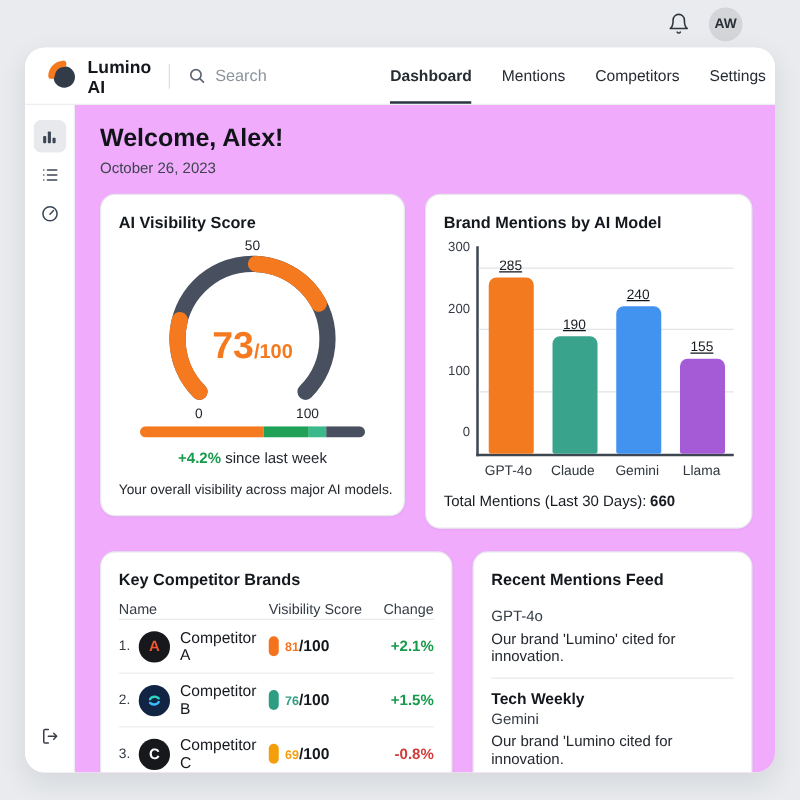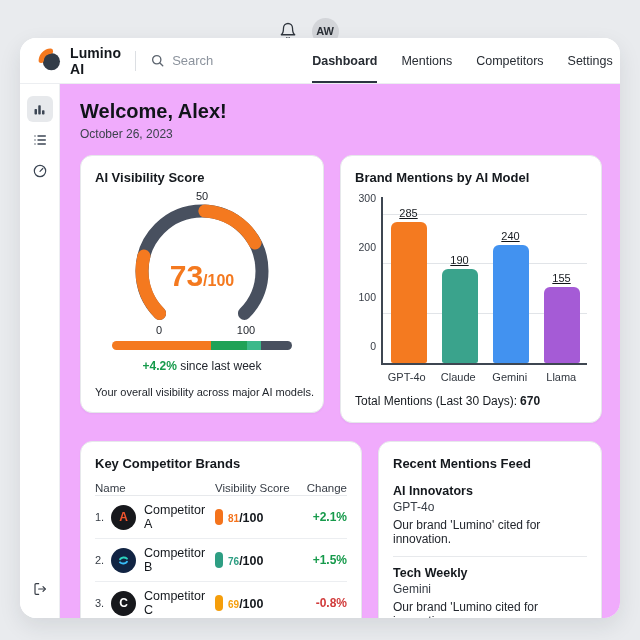--- a/index.html
+++ b/index.html
@@ -4,22 +4,22 @@
 <style>
   * { margin:0; padding:0; box-sizing:border-box; }
   html,body { width:640px; height:640px; overflow:hidden; }
   body {
     background:#e9ebee;
     font-family:"Liberation Sans","DejaVu Sans",sans-serif;
     color:#111418;
     position:relative;
   }
   
-  .topstrip { position:absolute; top:12px; left:0; right:0; height:38px;
-    display:flex; align-items:center; justify-content:center; gap:14px; padding-right:24px; }
+  .topstrip { position:absolute; top:0; left:0; right:0; height:38px;
+    display:flex; align-items:center; justify-content:flex-end; gap:14px; padding-right:46px; }
   .bell { width:20px; height:20px; display:flex; align-items:center; justify-content:center; cursor:pointer; }
   .avatar-chip { width:27px; height:27px; border-radius:50%; background:#d3d5d9;
     display:flex; align-items:center; justify-content:center;
     font-size:11px; font-weight:700; color:#2a2f36; cursor:pointer; }
   
   .app { position:absolute; left:20px; top:38px; width:600px; height:580px;
     background:#ffffff; border-radius:16px; overflow:hidden;
     box-shadow:0 8px 22px rgba(30,35,45,.10); display:flex; flex-direction:column; }
   
   .hdr { height:46px; flex:0 0 46px; display:flex; align-items:stretch; padding:0 20px 0 18px;
@@ -244,21 +244,21 @@
                 </div>
               </div>
           </div>
           <div class="cat-row" id="catrow">
               <span class="cat">GPT-4o</span>
               <span class="cat">Claude</span>
               <span class="cat">Gemini</span>
               <span class="cat">Llama</span>
             </div>
           <div class="total-line">
-            <span>Total Mentions (Last 30 Days):</span><b>670</b>
+            <span>Total Mentions (Last 30 Days):</span><b>660</b>
           </div>
         </div>
       </div>
 
       <div class="cards-row" style="margin-top:18px;">
 
         <div class="card card-comp" style="min-height:230px;">
           <div class="card-title">Key Competitor Brands</div>
           <div class="tbl-head">
             <span class="c-name">Name</span>
@@ -307,21 +307,20 @@
             </span>
             <span class="change" style="color: rgb(209, 59, 59);">-0.8%</span>
           </div>
 
         </div>
 
         <div class="card card-feed" style="min-height:230px;">
           <div class="card-title">Recent Mentions Feed</div>
           <div class="feed-list">
             <div class="feed-item">
-              <div class="feed-src">AI Innovators</div>
               <div class="feed-model">GPT-4o</div>
               <div class="feed-text">Our brand 'Lumino' cited for innovation.</div>
             </div>
             <div class="feed-item">
               <div class="feed-src">Tech Weekly</div>
               <div class="feed-model">Gemini</div>
               <div class="feed-text">Our brand 'Lumino cited for innovation.</div>
             </div>
 
           </div>

